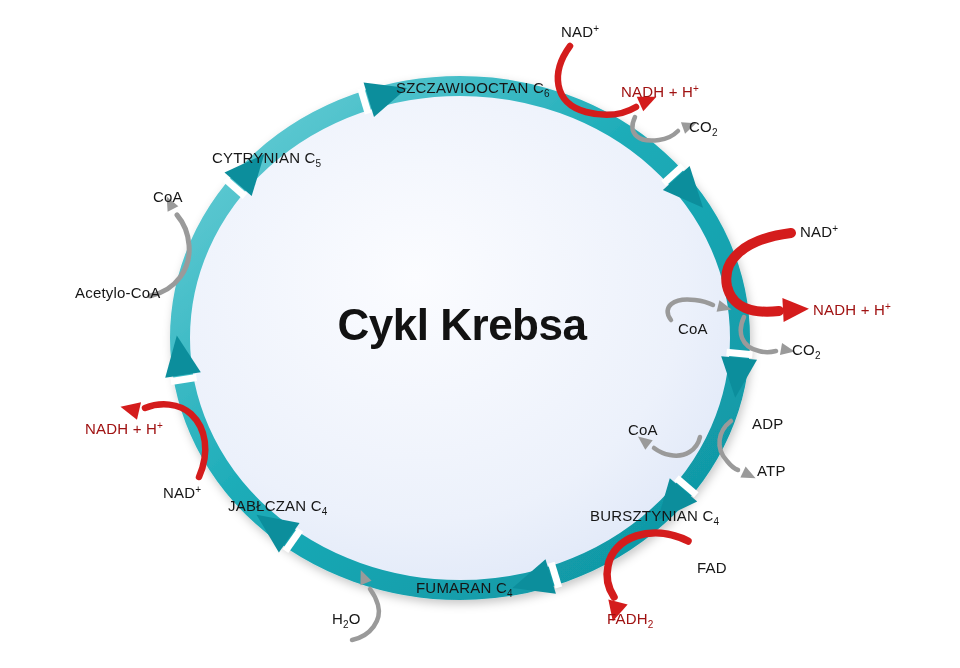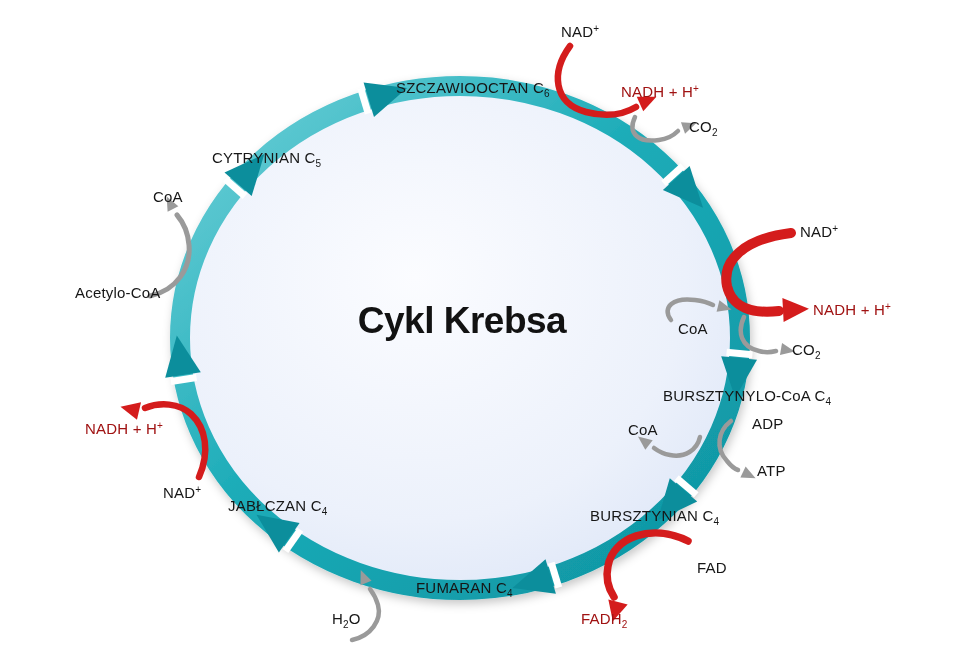--- a/index.html
+++ b/index.html
@@ -10,21 +10,21 @@
   #stage svg{position:absolute;left:0;top:0;}
   .lbl{
     position:absolute;font-weight:normal;font-size:15px;color:#161616;
     white-space:nowrap;letter-spacing:.2px;line-height:1.1;
   }
   .lbl sub{font-size:10px;vertical-align:-4px;}
   .lbl sup{font-size:10px;vertical-align:5px;}
   .lbl.red{color:#a01212;}
   .title{
     position:absolute;left:322px;top:300px;width:280px;text-align:center;
-    font-weight:bold;font-size:37px;color:#121212;letter-spacing:-.5px;
+    font-weight:bold;font-size:44px;color:#121212;letter-spacing:-.5px;
   }
 </style>
 </head>
 <body>
 
 <div id="stage">
 
   <svg width="960" height="668" viewBox="0 0 960 668">
     <defs>
       <radialGradient id="discGrad" cx="42%" cy="38%" r="78%">
@@ -128,41 +128,40 @@
       <g>
         <path d="M 150,296 C 177,290 191,268 189,245 C 188,232 183,222 177,215" stroke-width="5"></path>
         <polygon points="0,-6 14,0 0,6" fill="#9a9a9a" stroke="none" transform="translate(173,209) rotate(-117)"></polygon>
       </g>
     </g>
   </svg>
 
   <div class="title">Cykl Krebsa</div>
 
   <div class="lbl" style="left:396px;top:80px"><span>SZCZAWIOOCTAN C</span><sub>6</sub></div>
-  <div class="lbl" style="left:663px;top:388px"><span>BURSZTYNYLO-CoA C</span><sub>4</sub></div>
   <div class="lbl" style="left:590px;top:508px"><span>BURSZTYNIAN C</span><sub>4</sub></div>
   <div class="lbl" style="left:416px;top:580px"><span>FUMARAN C</span><sub>4</sub></div>
   <div class="lbl" style="left:228px;top:498px"><span>JABŁCZAN C</span><sub>4</sub></div>
   <div class="lbl" style="left:212px;top:150px"><span>CYTRYNIAN C</span><sub>5</sub></div>
 
   <div class="lbl" style="left:561px;top:23px"><span>NAD</span><sup>+</sup></div>
   <div class="lbl red" style="left:621px;top:83px"><span>NADH + H</span><sup>+</sup></div>
   <div class="lbl" style="left:689px;top:119px"><span>CO</span><sub>2</sub></div>
 
   <div class="lbl" style="left:800px;top:223px"><span>NAD</span><sup>+</sup></div>
   <div class="lbl red" style="left:813px;top:301px"><span>NADH + H</span><sup>+</sup></div>
   <div class="lbl" style="left:678px;top:321px"><span>CoA</span></div>
   <div class="lbl" style="left:792px;top:342px"><span>CO</span><sub>2</sub></div>
 
   <div class="lbl" style="left:628px;top:422px"><span>CoA</span></div>
   <div class="lbl" style="left:752px;top:416px"><span>ADP</span></div>
   <div class="lbl" style="left:757px;top:463px"><span>ATP</span></div>
 
   <div class="lbl" style="left:697px;top:560px"><span>FAD</span></div>
-  <div class="lbl red" style="left:581px;top:611px"><span>FADH</span><sub>2</sub></div>
+  <div class="lbl red" style="left:607px;top:611px"><span>FADH</span><sub>2</sub></div>
 
   <div class="lbl" style="left:332px;top:611px"><span>H</span><sub>2</sub><span>O</span></div>
 
   <div class="lbl" style="left:163px;top:484px"><span>NAD</span><sup>+</sup></div>
   <div class="lbl red" style="left:85px;top:420px"><span>NADH + H</span><sup>+</sup></div>
 
   <div class="lbl" style="left:75px;top:285px"><span>Acetylo-CoA</span></div>
   <div class="lbl" style="left:153px;top:189px"><span>CoA</span></div>
 
 </div>

